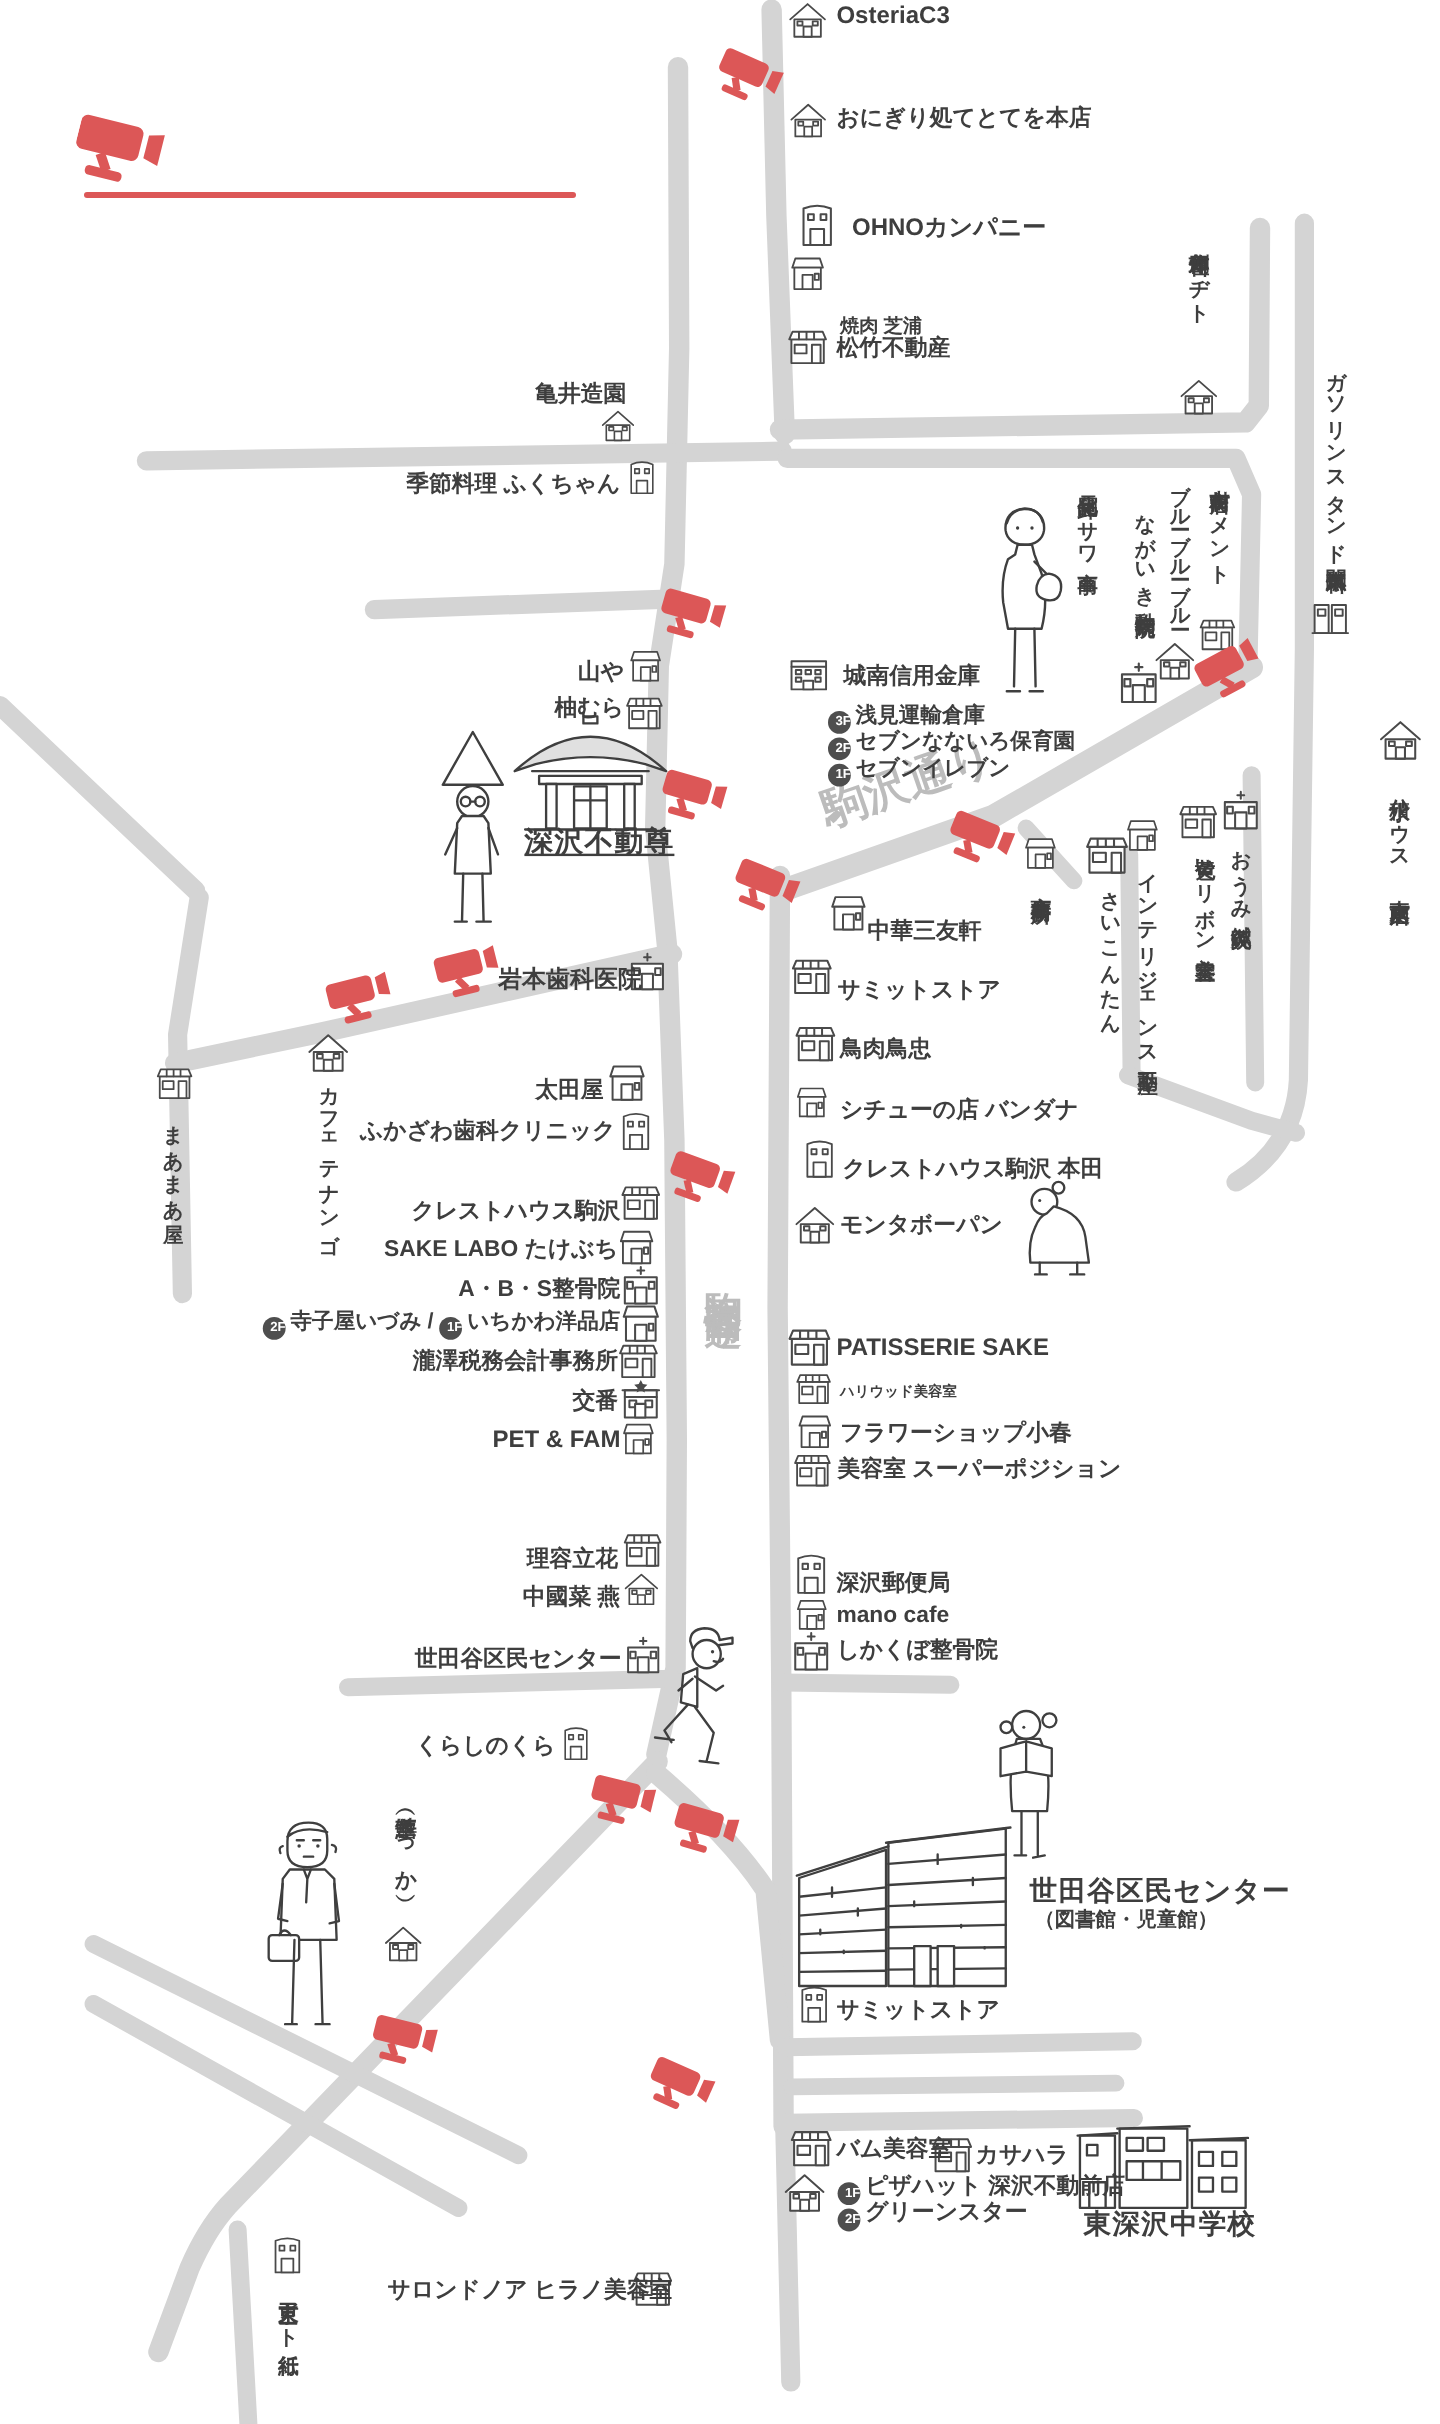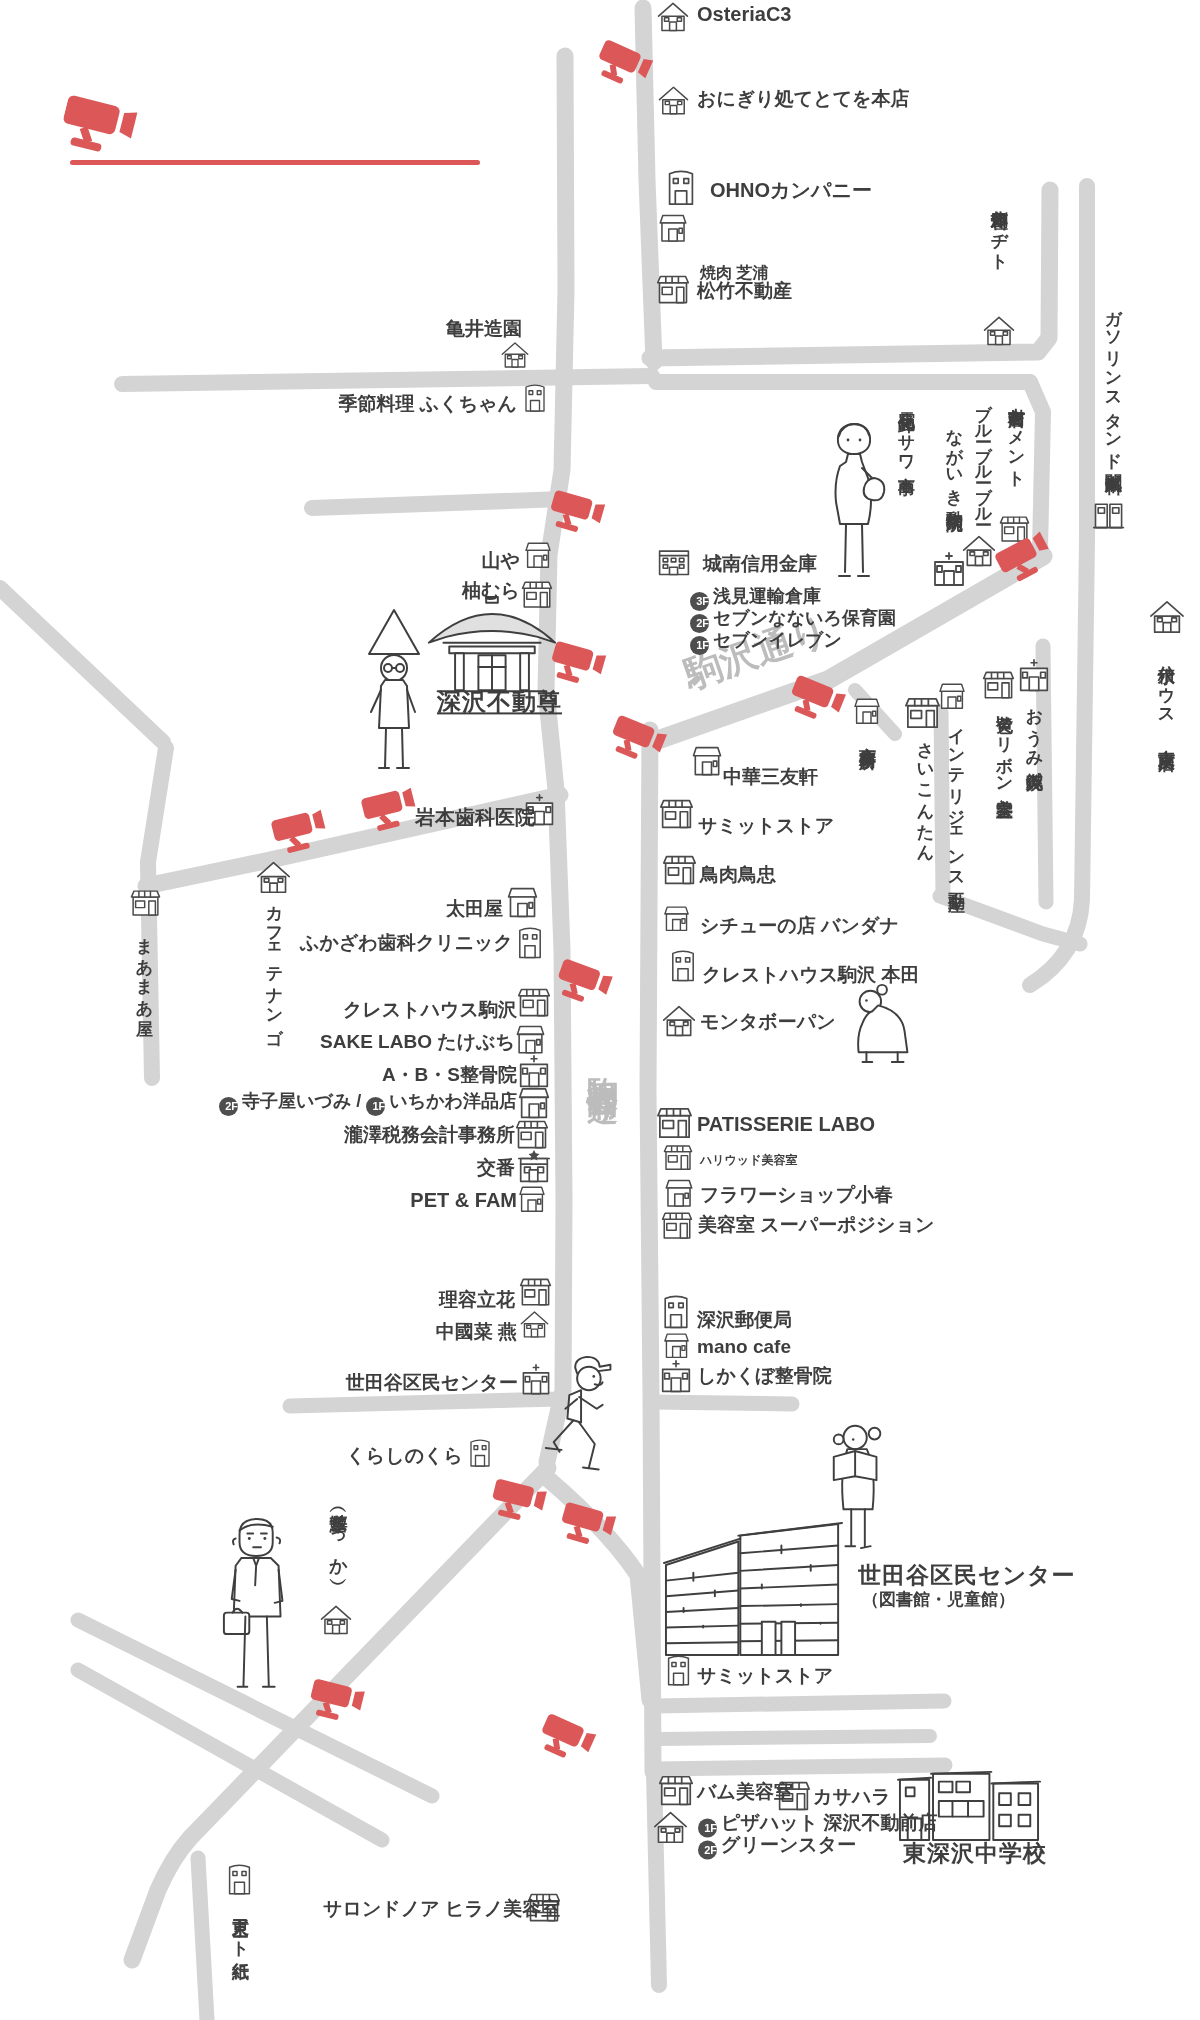--- a/index.html
+++ b/index.html
@@ -460,21 +460,21 @@
       <div class="lbl" style="font-size: 20px; right: 683px; top: 1200px; transform: translateY(-50%);">PET &amp; FAM</div>
       <div class="ic" style="left: 655px; top: 1104px; width: 39px;">
         <svg viewBox="0 0 40 38">
           <rect x="5" y="12" width="30" height="22"></rect>
           <path d="M3,12 L6,5 L34,5 L37,12 Z"></path>
           <path d="M12,5.5 L12,12 M19,5.5 L19,12 M26,5.5 L26,12" fill="none"></path>
           <rect x="8" y="17" width="11" height="8"></rect>
           <rect x="24" y="17" width="8" height="17"></rect>
         </svg>
       </div>
-      <div class="lbl" style="font-size: 20px; left: 697px; top: 1124px; transform: translateY(-50%);">PATISSERIE LABO</div>
+      <div class="lbl" style="font-size: 20px; left: 697px; top: 1124px; transform: translateY(-50%);">PATISSERIE SAKE</div>
       <div class="ic" style="left: 662px; top: 1142px; width: 32px;">
         <svg viewBox="0 0 40 38">
           <rect x="5" y="12" width="30" height="22"></rect>
           <path d="M3,12 L6,5 L34,5 L37,12 Z"></path>
           <path d="M12,5.5 L12,12 M19,5.5 L19,12 M26,5.5 L26,12" fill="none"></path>
           <rect x="8" y="17" width="11" height="8"></rect>
           <rect x="24" y="17" width="8" height="17"></rect>
         </svg>
       </div>
       <div class="lbl" style="font-size: 12px; left: 700px; top: 1160px; transform: translateY(-50%);">ハリウッド美容室</div>

